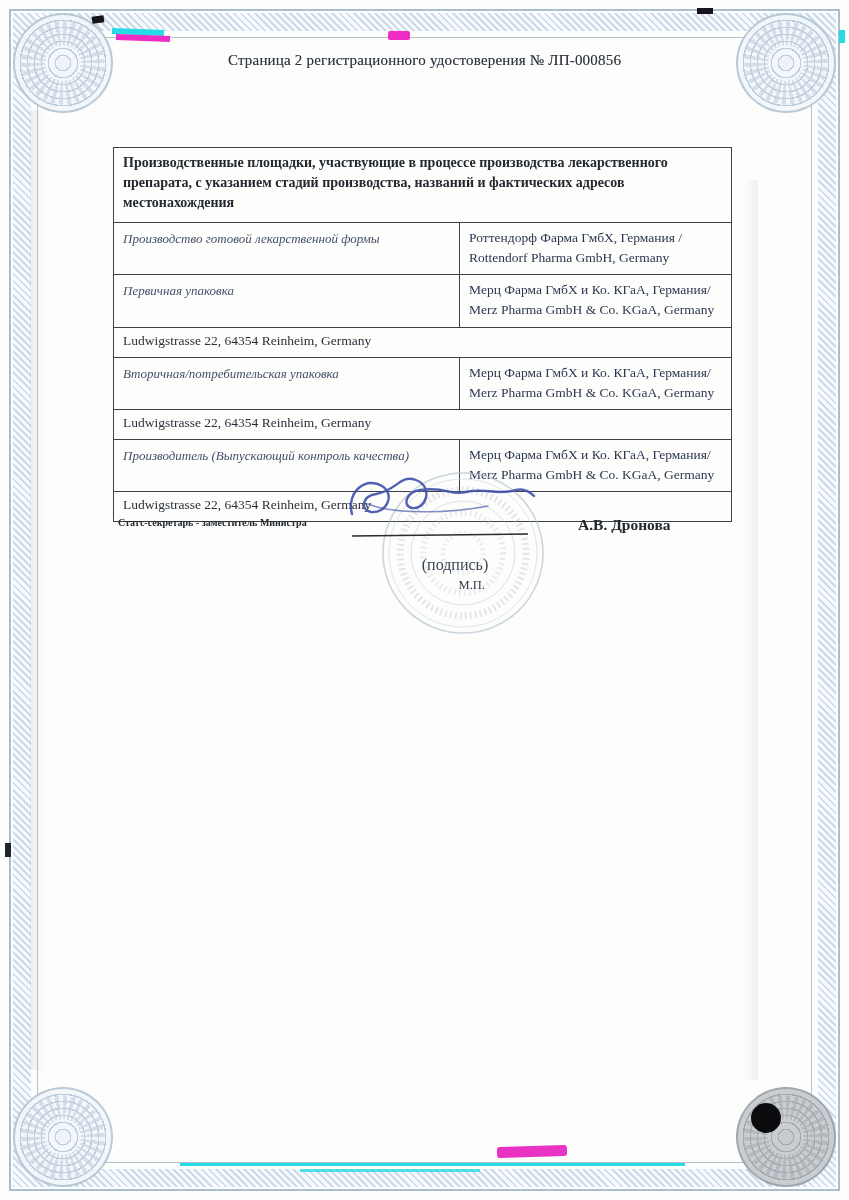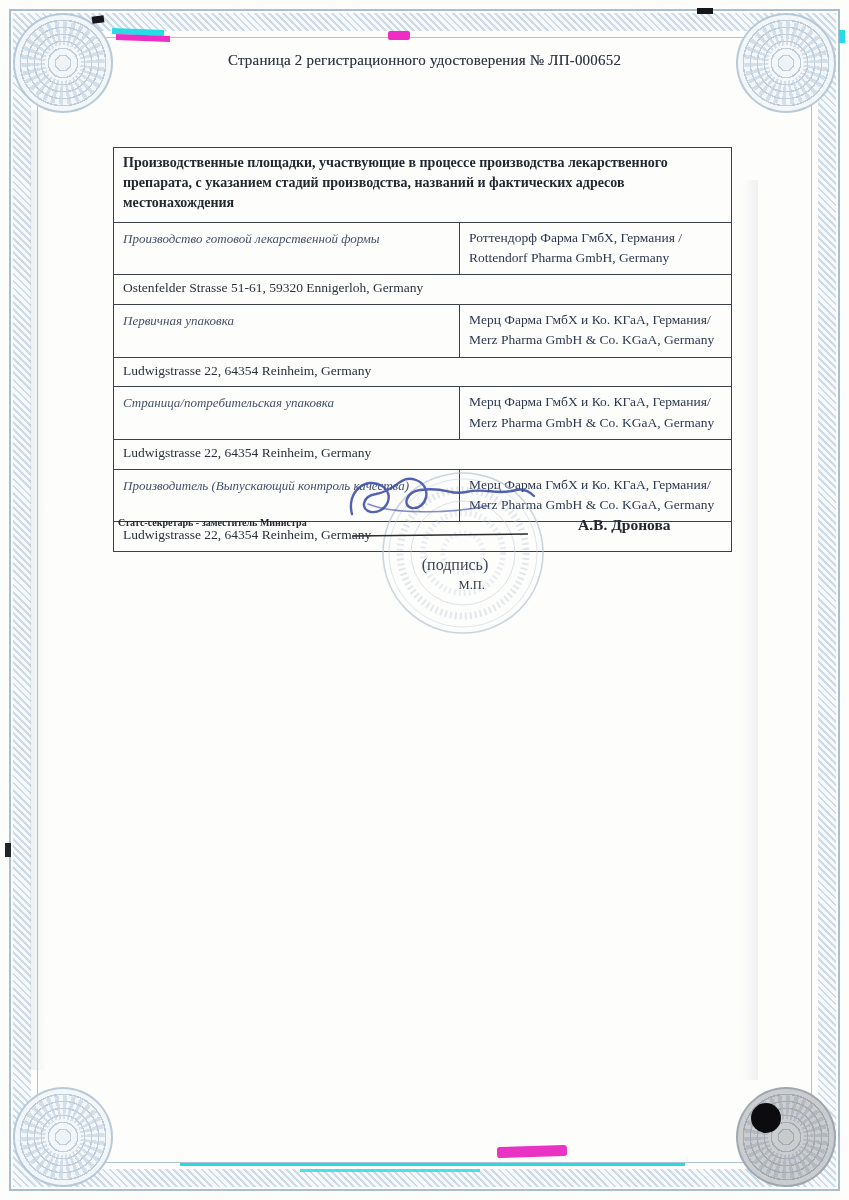--- a/index.html
+++ b/index.html
@@ -122,43 +122,40 @@
   <div class="artifact a-spec1"></div>
   <div class="artifact a-spec2"></div>
   <div class="artifact a-cyan-r"></div>
   <div class="artifact a-spec3"></div>
   <div class="artifact a-mag3"></div>
   <div class="artifact a-cyan2"></div>
   <div class="artifact a-cyan3"></div>
   <div class="artifact shade-left"></div>
   <div class="artifact shade-right"></div>
 
-  <div class="page-header">Страница 2 регистрационного удостоверения № ЛП-000652</div>
+  <div class="page-header">Страница 2 регистрационного удостоверения № ЛП-000856</div>
 
   <table class="doc-table">
     <tbody>
         <tr>
       <td colspan="2" class="tbl-title">Производственные площадки, участвующие в процессе производства лекарственного препарата, с указанием стадий производства, названий и фактических адресов местонахождения</td>
     </tr>
     <tr>
       <td class="stage">Производство готовой лекарственной формы</td>
       <td class="company">Роттендорф Фарма ГмбХ, Германия / Rottendorf Pharma GmbH, Germany</td>
     </tr>
     <tr>
-      <td colspan="2" class="address">Ostenfelder Strasse 51-61, 59320 Ennigerloh, Germany</td>
-    </tr>
-    <tr>
       <td class="stage">Первичная упаковка</td>
       <td class="company">Мерц Фарма ГмбХ и Ко. КГаА, Германия/ Merz Pharma GmbH &amp; Co. KGaA, Germany</td>
     </tr>
     <tr>
       <td colspan="2" class="address">Ludwigstrasse 22, 64354 Reinheim, Germany</td>
     </tr>
     <tr>
-      <td class="stage">Страница/потребительская упаковка</td>
+      <td class="stage">Вторичная/потребительская упаковка</td>
       <td class="company">Мерц Фарма ГмбХ и Ко. КГаА, Германия/ Merz Pharma GmbH &amp; Co. KGaA, Germany</td>
     </tr>
     <tr>
       <td colspan="2" class="address">Ludwigstrasse 22, 64354 Reinheim, Germany</td>
     </tr>
     <tr>
       <td class="stage">Производитель (Выпускающий контроль качества)</td>
       <td class="company">Мерц Фарма ГмбХ и Ко. КГаА, Германия/ Merz Pharma GmbH &amp; Co. KGaA, Germany</td>
     </tr>
     <tr>

